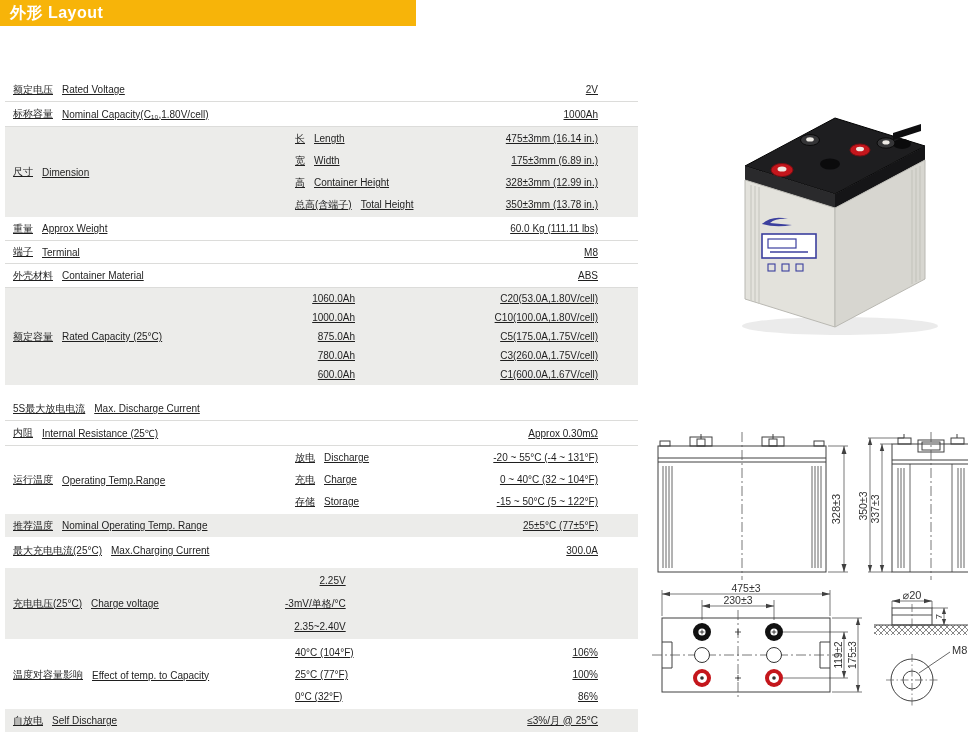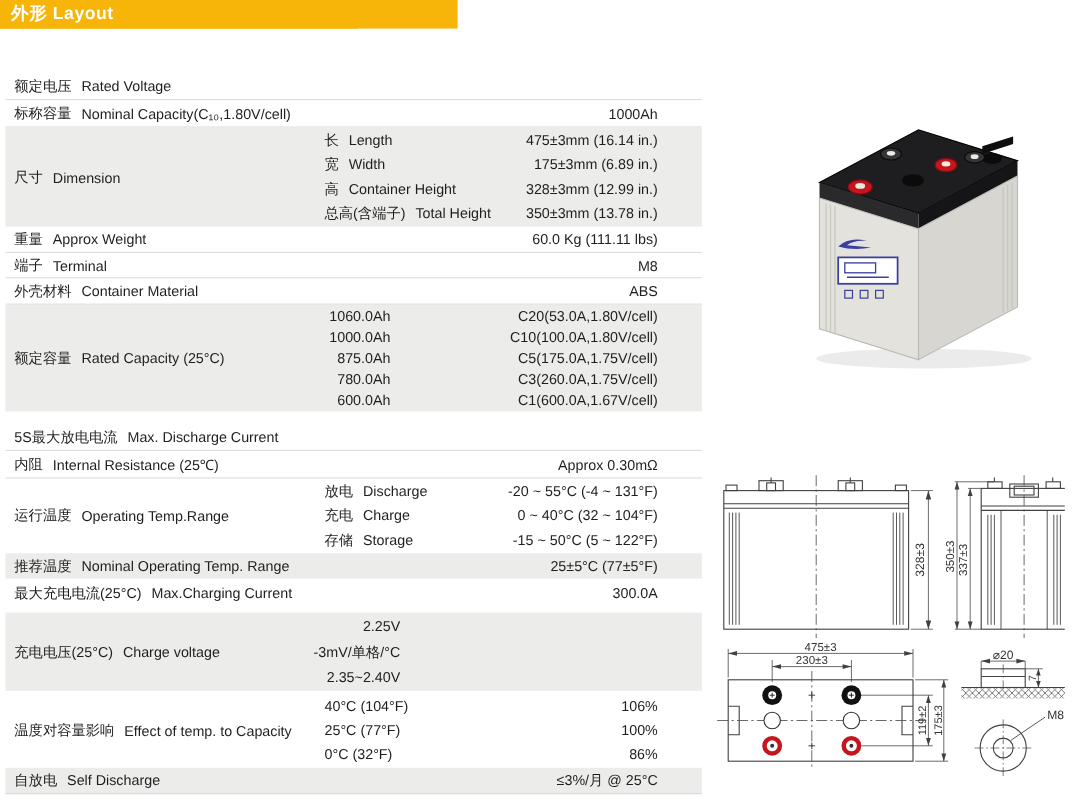--- a/index.html
+++ b/index.html
@@ -2,21 +2,21 @@
 <html><head>
 <meta charset="utf-8">
 <style>
   html,body{margin:0;padding:0;background:#ffffff;}
   .page{position:relative;width:968px;height:732px;background:#fff;overflow:hidden;
         font-family:"Liberation Sans",sans-serif;color:#1f1f1f;}
   .bar{position:absolute;background:#F7B409;color:#ffffff;font-weight:bold;
        font-size:16px;line-height:26px;height:26px;padding-left:10px;letter-spacing:.5px;}
   .bar.spec{left:0;top:27;width:406px;}
   .bar.layout{left:655;top:346;width:315px;}
-  .spec-table{position:absolute;left:5px;top:67px;width:633px;font-size:13px;}
+  .spec-table{position:absolute;left:5px;top:78px;width:633px;font-size:10px;text-decoration:underline;}
   .row{display:flex;align-items:center;}
   .row.multi{align-items:stretch;}
   .line{border-bottom:1px solid #dcdcda;}
   .gray{background:#ECECEA;}
   .lab{width:272px;flex:none;padding-left:8px;display:flex;align-items:center;}
   .cn{margin-right:9px;white-space:nowrap;}
   .en{white-space:nowrap;}
   .val{flex:1;text-align:right;padding-right:40px;white-space:nowrap;}
   .subcol{flex:1;padding-left:10px;}
   .valcol{text-align:right;padding-right:40px;}
@@ -42,20 +42,21 @@
     <span>外形 Layout</span>
   </div>
 
   <div class="spec-table">
 
     <div class="row h23 line">
       <div class="lab">
           <span class="cn">额定电压</span>
           <span class="en">Rated Voltage</span>
         </div>
+      <div class="val">2V</div>
     </div>
 
     <div class="row h24 line">
       <div class="lab">
           <span class="cn">标称容量</span>
           <span class="en">Nominal Capacity(C₁₀,1.80V/cell)</span>
         </div>
       <div class="val">1000Ah</div>
     </div>
 

